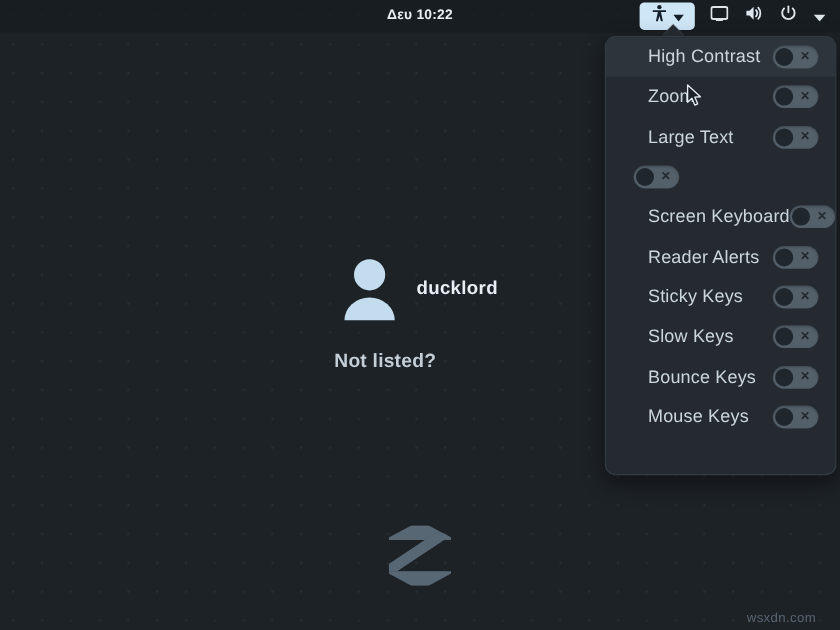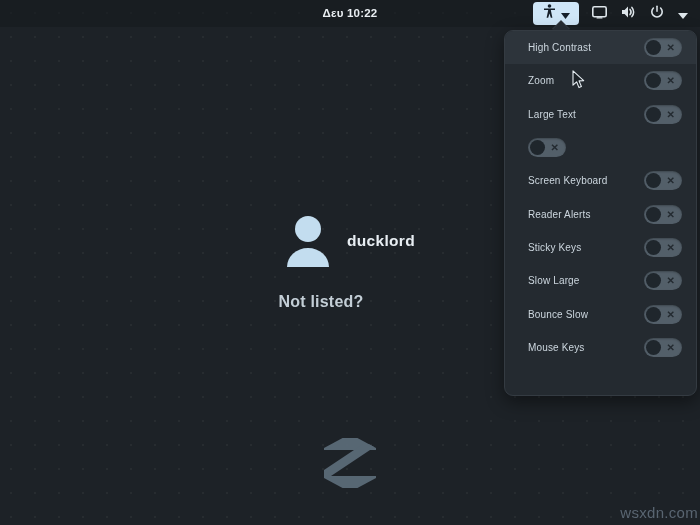--- a/index.html
+++ b/index.html
@@ -110,23 +110,24 @@
   }
   .menu-row.highlighted {
     background: #2c3views;
   }
   .menu-row.highlighted {
     background: #2d343b;
   }
   .menu-label {
     flex: 1;
     color: #ccd6de;
-    font-size: 10px;
+    font-size: 15px;
     letter-spacing: 0.15px;
     white-space: nowrap;
+    margin-left: 12px;
   }
   .switch {
     width: 38px;
     height: 19px;
     border-radius: 10px;
     background: #535f69;
     position: relative;
     flex: none;
     box-shadow: inset 0 1px 2px rgba(0,0,0,0.25);
   }
@@ -193,24 +194,24 @@
     position: absolute;
     left: 572px;
     top: 70px;
     z-index: 80;
     pointer-events: none;
   }
 
   
   #watermark {
     position: absolute;
-    right: 2px;
+    right: 20px;
     bottom: 4px;
     color: #596571;
-    font-size: 15px;
+    font-size: 11px;
     letter-spacing: 0.3px;
     z-index: 60;
   }
 </style>
 </head>
 <body>
 
 <div id="screen">
 
   <div id="topbar">
@@ -318,28 +319,28 @@
           </div>
         </div>
         <div class="menu-row">
           <div class="menu-label">Sticky Keys</div>
           <div class="switch">
             <div class="knob"></div>
             <div class="xmark">✕</div>
           </div>
         </div>
         <div class="menu-row">
-          <div class="menu-label">Slow Large</div>
-          <div class="switch">
-            <div class="knob"></div>
-            <div class="xmark">✕</div>
-          </div>
-        </div>
-        <div class="menu-row">
-          <div class="menu-label">Bounce Slow</div>
+          <div class="menu-label">Slow Keys</div>
+          <div class="switch">
+            <div class="knob"></div>
+            <div class="xmark">✕</div>
+          </div>
+        </div>
+        <div class="menu-row">
+          <div class="menu-label">Bounce Keys</div>
           <div class="switch">
             <div class="knob"></div>
             <div class="xmark">✕</div>
           </div>
         </div>
         <div class="menu-row">
           <div class="menu-label">Mouse Keys</div>
           <div class="switch">
             <div class="knob"></div>
             <div class="xmark">✕</div>

